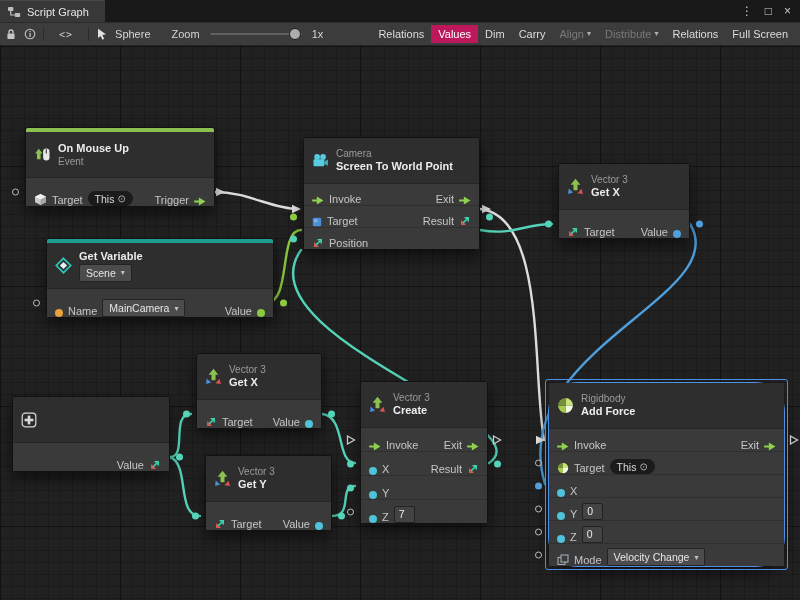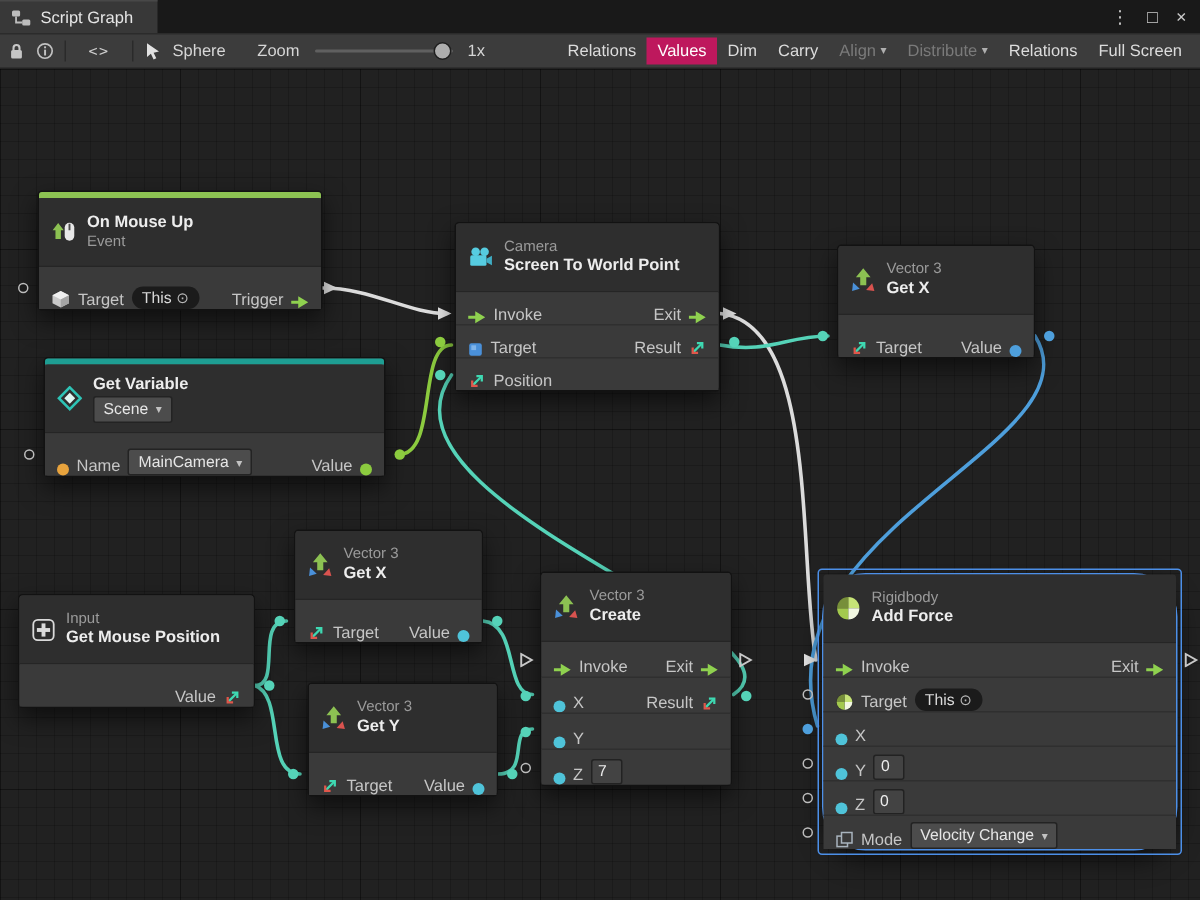--- a/index.html
+++ b/index.html
@@ -271,21 +271,21 @@
           <span class="sym">⊙</span>
         </span>
         <span class="spacer"></span>
         <span class="plabel">Trigger</span>
         <svg class="ico" width="12" height="9">
             <use href="#fa"></use>
           </svg>
       </div>
     </div>
 
-    <div class="node r28" style="left:29px;top:192px;width:226px">
+    <div class="node r28" style="left:46px;top:192px;width:226px">
       <div class="strip" style="background:#1E9E93"></div>
       <div class="nhead">
         <svg class="ico" width="17" height="17">
             <use href="#ic-var"></use>
           </svg>
         <div class="titles">
           <div class="ntitle">Get Variable</div>
           <span class="dd" style="align-self:flex-start">
             <span>Scene</span>
             <span class="caret">▾</span>
@@ -300,21 +300,21 @@
           <span>MainCamera</span>
           <span class="caret">▾</span>
         </span>
         <span class="spacer"></span>
         <span class="plabel">Value</span>
         <span class="dot green"></span>
         <span class="epc r green"></span>
       </div>
     </div>
 
-    <div class="node r21" style="left:303px;top:102px;width:175px">
+    <div class="node r21" style="left:303px;top:91px;width:175px">
       <div class="nhead">
         <svg class="ico" width="17" height="17">
             <use href="#ic-cam"></use>
           </svg>
         <div class="titles">
           <div class="kind">Camera</div>
           <div class="ntitle">Screen To World Point</div>
         </div>
       </div>
       <div class="nrow">
@@ -371,24 +371,20 @@
         <span class="dot blue"></span>
         <span class="epc r blue"></span>
       </div>
     </div>
 
     <div class="node r28" style="left:12px;top:350px;width:156px">
       <div class="nhead">
         <svg class="ico" width="16" height="16">
             <use href="#ic-input"></use>
           </svg>
-        <div class="titles">
-          <div class="kind">Input</div>
-          <div class="ntitle">Get Mouse Position</div>
-        </div>
       </div>
       <div class="nrow">
         <span class="spacer"></span>
         <span class="plabel">Value</span>
         <svg class="ico" width="12" height="12">
             <use href="#vp"></use>
           </svg>
         <span class="epc r teal"></span>
       </div>
     </div>

